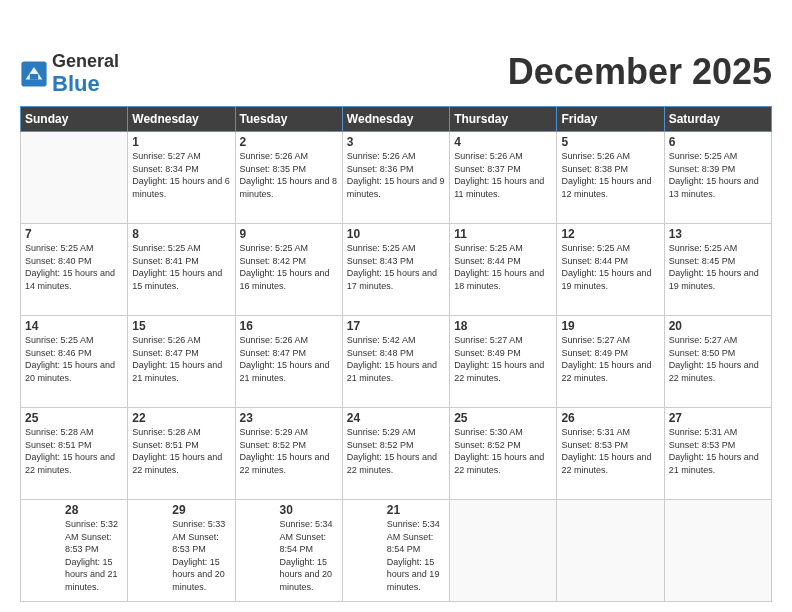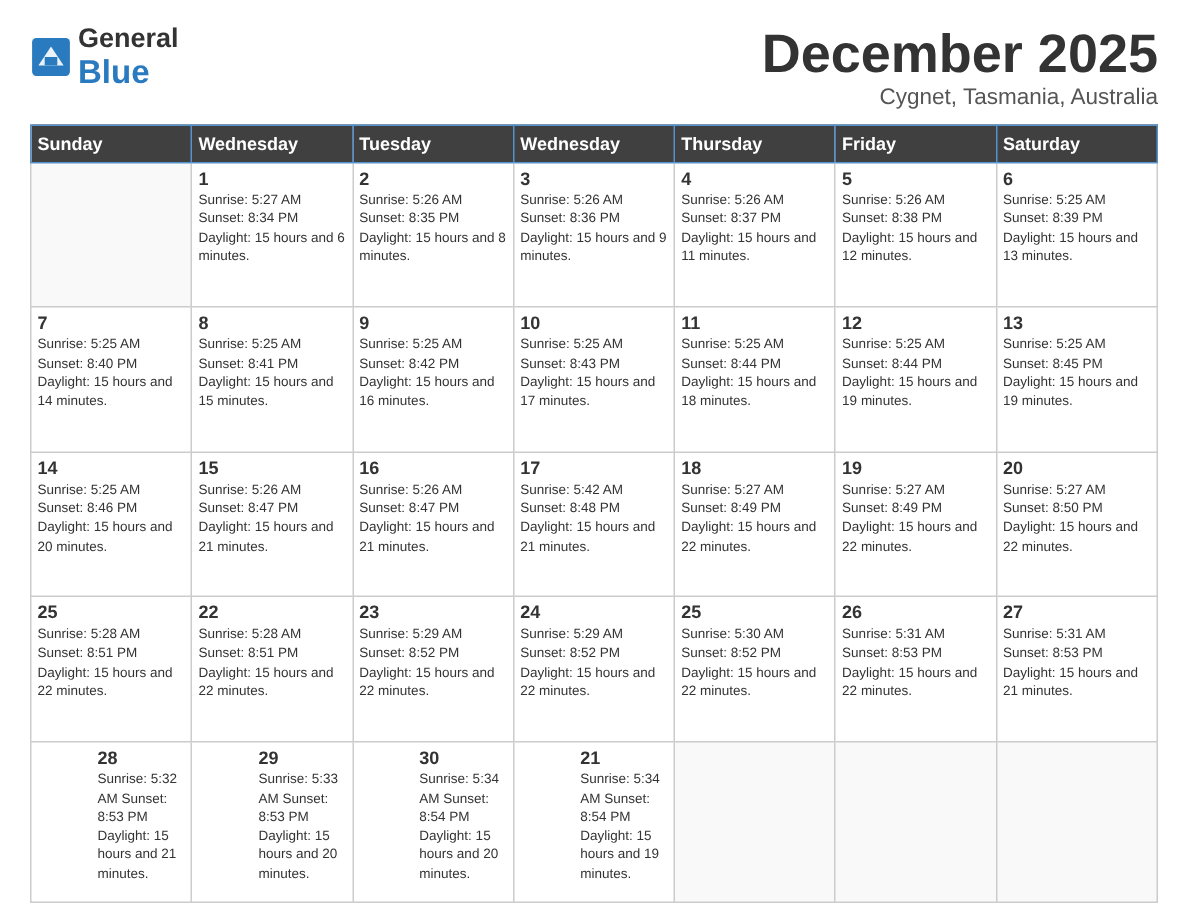--- a/index.html
+++ b/index.html
@@ -15,20 +15,21 @@
       height: 612px;
       padding: 16px 20px 10px 20px;
       display: flex;
       flex-direction: column;
     }
     .header {
       display: flex;
       justify-content: space-between;
       align-items: flex-start;
       margin-bottom: 10px;
+      margin-top: 36px;
     }
     .logo {
       display: flex;
       align-items: center;
       gap: 0px;
     }
     .logo-text {
       display: flex;
       flex-direction: column;
       line-height: 1.1;
@@ -42,21 +43,20 @@
       font-size: 22px;
       font-weight: bold;
       color: #2a7abf;
     }
     .logo-icon {
       width: 28px;
       height: 28px;
       margin-right: 4px;
     }
     .title-section {
-      text-align: right;
     }
     .month-title {
       font-size: 36px;
       font-weight: bold;
       color: #333;
       line-height: 1.1;
     }
     .location-title {
       font-size: 15px;
       color: #555;
@@ -116,21 +116,20 @@
         <polygon points="8,28 20,10 32,28" fill="white" opacity="0.9"></polygon>
         <rect x="14" y="20" width="12" height="8" fill="#2a7abf"></rect>
       </svg>
       <div class="logo-text">
         <span class="logo-general">General</span>
         <span class="logo-blue">Blue</span>
       </div>
     </div>
     <div class="title-section">
       <div class="month-title">December 2025</div>
-      <div class="location-title">Cygnet, Tasmania, Australia</div>
     </div>
   </div>
 
   <table class="calendar">
     <thead>
       <tr>
 
       <th>Sunday</th>
           <th>Wednesday</th>
           <th>Tuesday</th>

